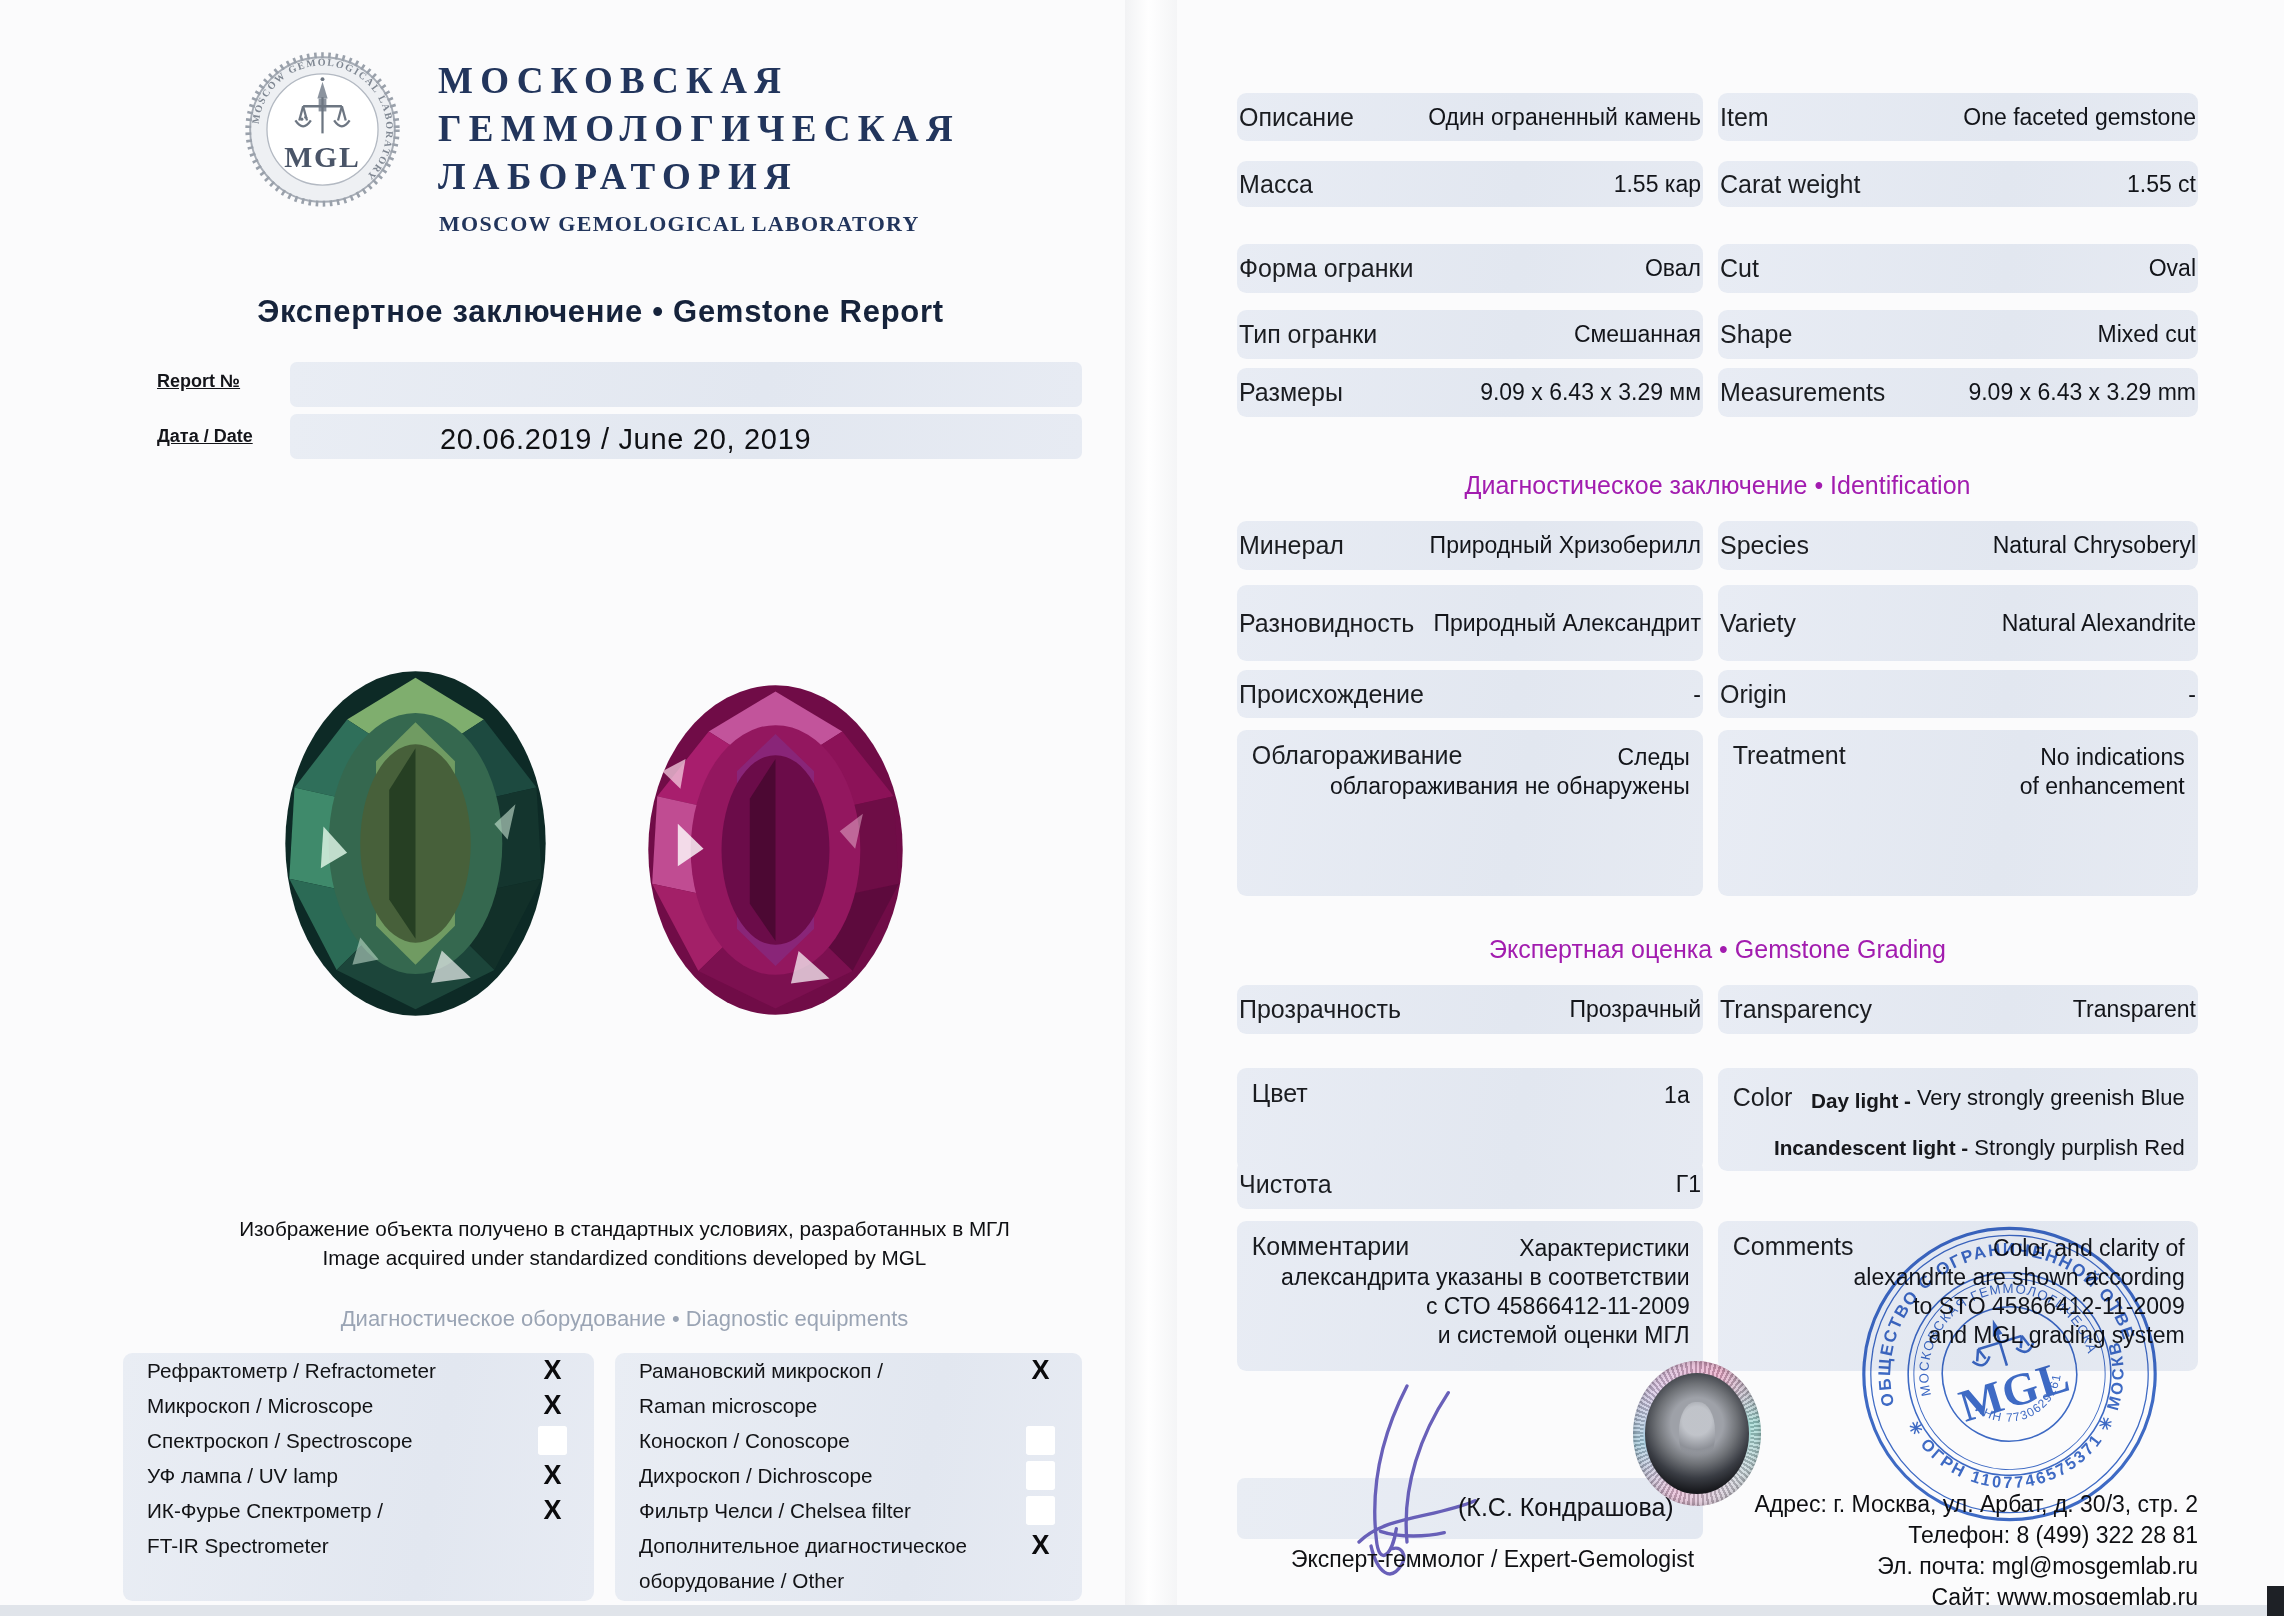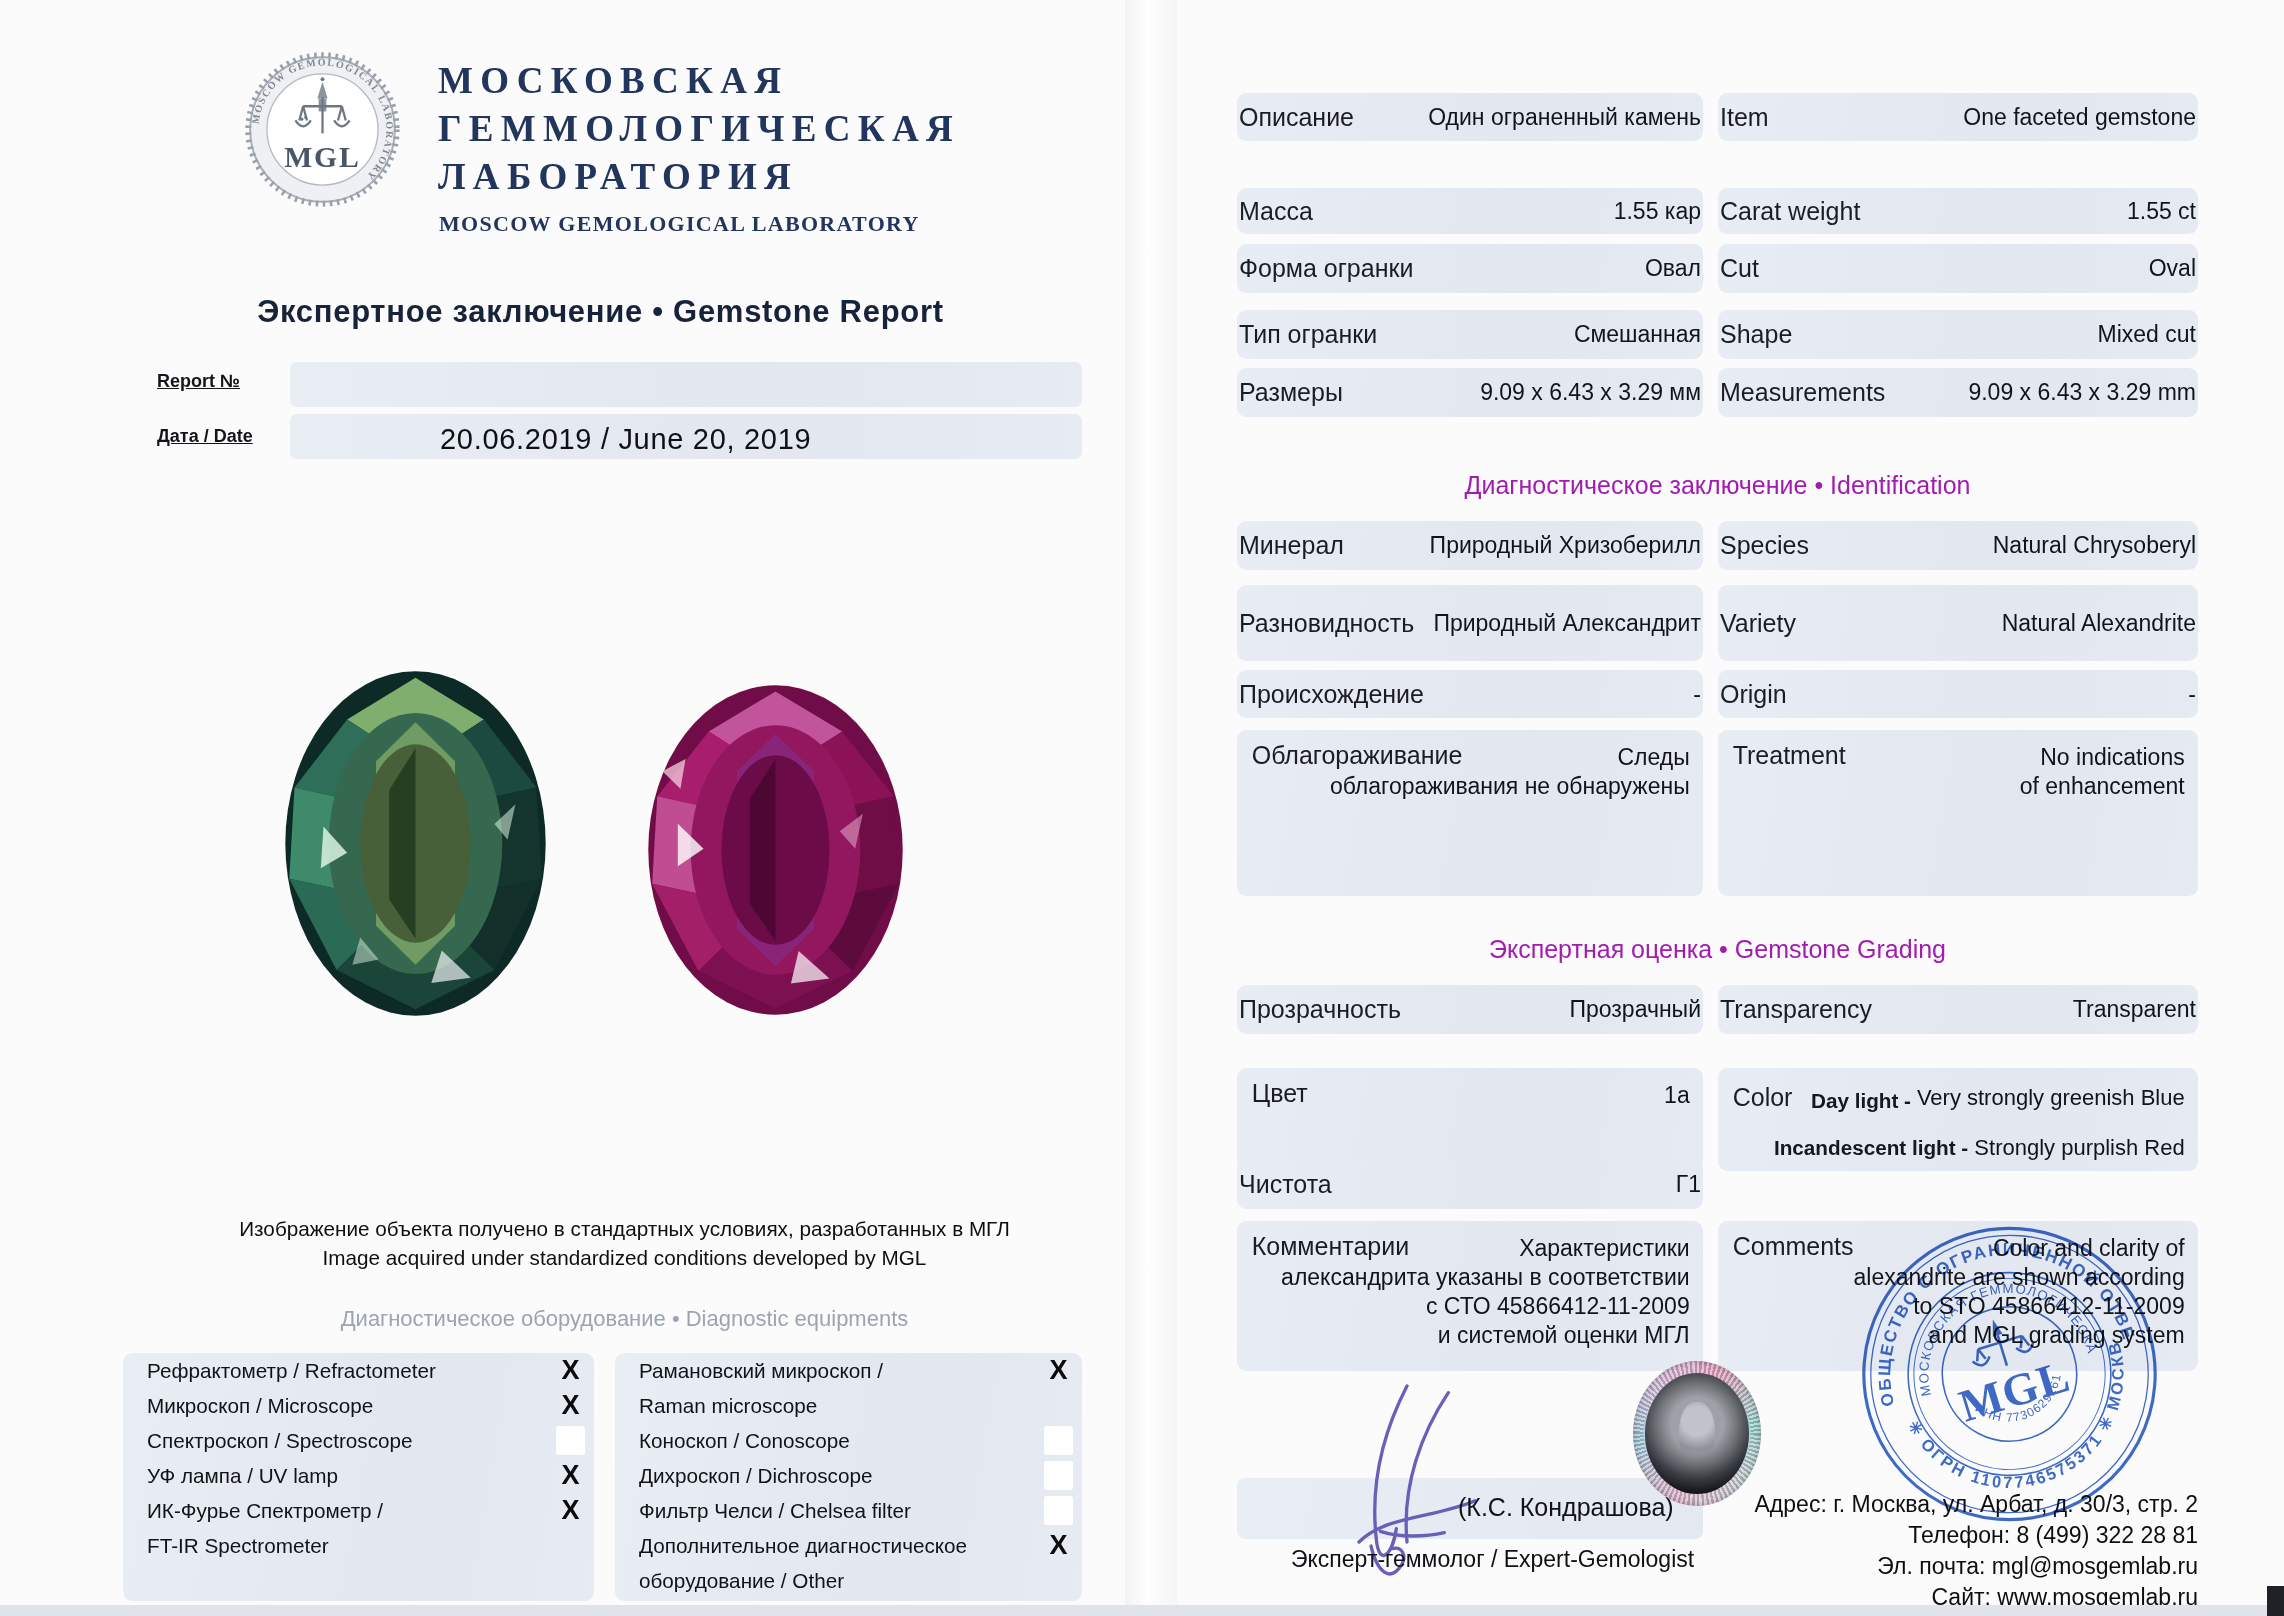--- a/index.html
+++ b/index.html
@@ -35,37 +35,37 @@
   .caption{position:absolute;left:200px;width:849px;text-align:center;font-size:20.7px;color:#0e0f12;margin-top:28px;}
   #cap1{top:1189px}#cap2{top:1218px}
   #equiphead{position:absolute;left:200px;top:1306px;width:849px;text-align:center;
              font-size:22px;color:#9aa4b4;}
   .epanel{position:absolute;top:1353px;height:248px;border-radius:9.3px;
           background:linear-gradient(100deg,#e9edf4,#e2e7f0 65%,#e7ebf3);
           display:flex;flex-direction:column;}
   #epanelL{left:123px;width:471px}
   #epanelR{left:615px;width:467px}
   .erow{height:35px;display:flex;align-items:center;justify-content:space-between;
-        padding:0 9px 0 24px;}
+        padding:0 27px 0 24px;}
   .elabel{font-size:20.7px;color:#121316;}
   .cb{width:29px;height:29px;display:flex;align-items:center;justify-content:center;
       font-size:27px;font-weight:bold;color:#0b0b0d;}
   .cb[data-state="unchecked"]{background:#ffffff;border-radius:2.7px;}
   .cb[data-state="none"]{visibility:hidden;}
   
   .frow{position:absolute;left:1237px;width:961px;}
   .fbox{position:absolute;top:0;height:100%;border-radius:9.3px;box-sizing:border-box;
         background:linear-gradient(100deg,#e8ecf4,#e2e7f0 60%,#e6eaf2);}
   .fbox.ru{left:0;width:466px}
   .fbox.en{left:481px;width:480px}
   .fbox.flex{display:flex;align-items:center;justify-content:space-between;padding:0 2px;}
   .flabel{font-size:25px;color:#1b1d21;white-space:nowrap;}
   .fvalue{font-size:23px;color:#121419;text-align:right;}
   .fr-item{top:93px;height:48px}
-  .fr-carat{top:188px;height:46px}
+  .fr-carat{top:161px;height:46px}
   .fr-cut{top:244px;height:49px}
   .fr-shape{top:310px;height:49px}
   .fr-meas{top:368px;height:49px}
   .fr-species{top:521px;height:49px}
   .fr-variety{top:585px;height:76px}
   .fr-origin{top:670px;height:48px}
   .fr-treat{top:730px;height:166px}
   .fr-transp{top:985px;height:49px}
   .fr-color{top:1068px;height:103px}
   .fr-clar{top:1160px;height:49px}

